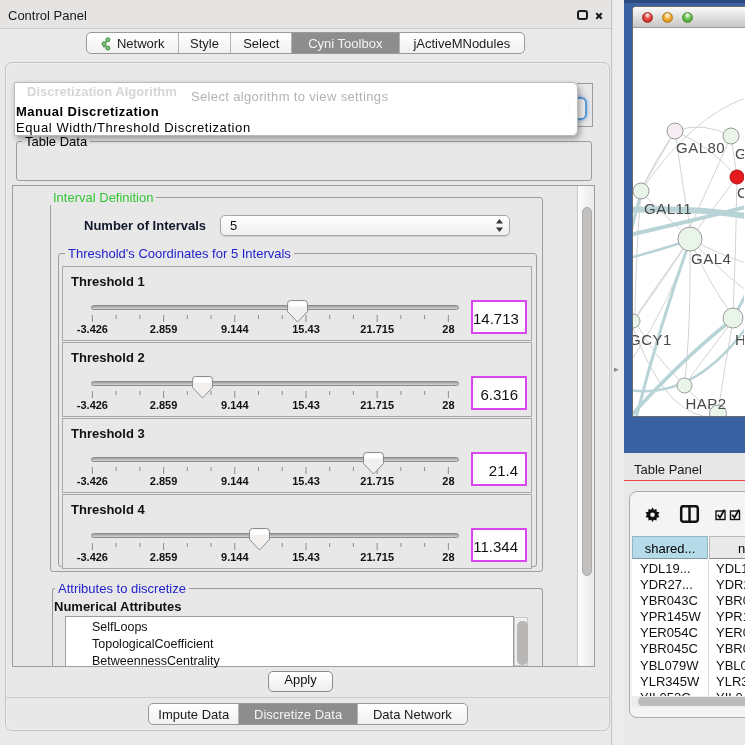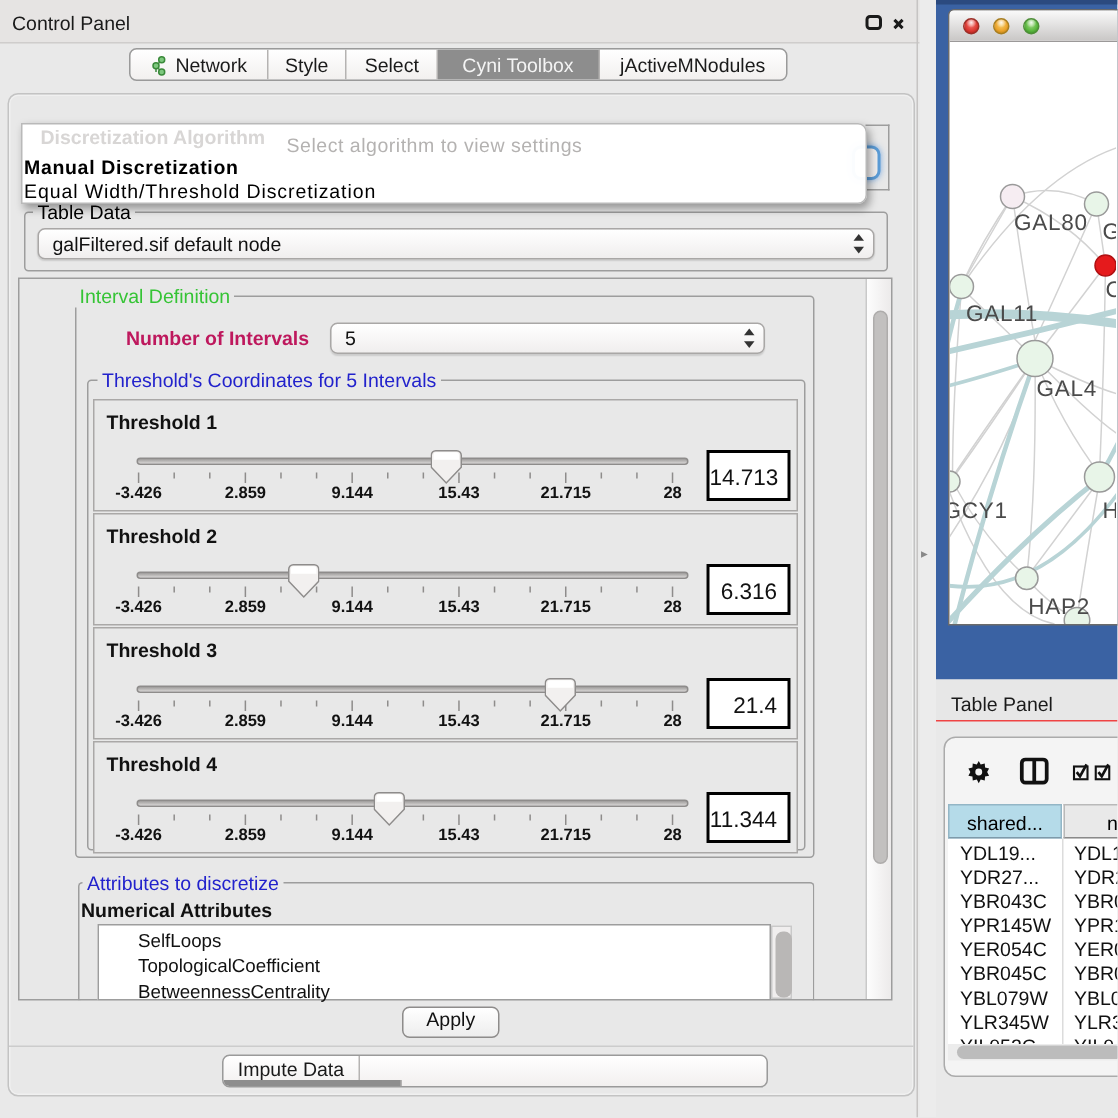--- a/index.html
+++ b/index.html
@@ -38,21 +38,21 @@
     box-shadow:0 1px 1px rgba(0,0,0,0.12); }
   .combo .txt { position:absolute; left:9px; top:2px; }
   .combo .arr { position:absolute; right:5px; top:1px; width:9px; height:17px; }
 
   .thr { position:absolute; left:62px; width:470px; height:75px;
     border:1px solid #aaa8a7; background:#e8e8e8; }
   .thr b { position:absolute; left:8px; top:7px; font-size:13px; color:#111; }
   .track { position:absolute; left:28px; top:38px; width:368px; height:5px;
     border-radius:3px; background:linear-gradient(#9e9c9b,#d8d6d5); border:1px solid #8e8c8b; }
   .vbox { position:absolute; left:408px; top:33px; width:56px; height:34px;
-    background:#fff; border:2px solid #000000; font-size:15px; color:#111;
+    background:#fff; border:2px solid #d946ef; font-size:15px; color:#111;
     text-align:right; padding:8px 7px 0 0; }
   .thumb { position:absolute; top:33px; width:21px; height:23px; }
   .ticklabels { position:absolute; left:0; top:56px; width:470px; height:14px;
     font-size:11px; font-weight:bold; color:#111; }
   .ticklabels span { position:absolute; transform:translateX(-50%); }
 
   .btn { position:absolute; background:linear-gradient(#ffffff,#ededed);
     border:1px solid #8e8c8b; border-radius:5px; font-size:13px; color:#111;
     text-align:center; }
 
@@ -103,37 +103,30 @@
     <div class="seg" style="width:61px;">Select</div>
     <div class="seg sel" style="width:108px;">Cyni Toolbox</div>
     <div class="seg" style="width:125px;">jActiveMNodules</div>
   </div>
 
   <div class="abs" id="outer"></div>
 
   <div class="group" style="left:16px; top:141px; width:576px; height:40px;">
     <div class="gtitle">Table Data</div>
   </div>
-  <div class="combo" style="left:25px; top:152px; width:558px; height:21px;">
-    <div class="txt">galFiltered.sif default node</div>
-    <svg class="arr" viewBox="0 0 9 17">
-        <path d="M4.5 2 L8 6.5 H1 Z" fill="#333"></path>
-        <path d="M4.5 15 L1 10.5 H8 Z" fill="#333"></path>
-      </svg>
-  </div>
 
   <div class="abs" style="left:12px; top:185px; width:583px; height:482px; border:1px solid #9d9d9d; background:#e8e8e8;"></div>
 
   <div class="abs" style="left:577px; top:186px; width:17px; height:480px; background:linear-gradient(90deg,#fdfdfd,#eceaea); border-left:1px solid #c9c9c9;"></div>
   <div class="abs" style="left:582px; top:207px; width:10px; height:369px; background:#c2c0bf; border-radius:5px; border:1px solid #aeacab;"></div>
 
   <div class="group" style="left:50px; top:197px; width:493px; height:375px;">
     <div class="gtitle" style="color:#35c435; left:-1px;">Interval Definition</div>
   </div>
-  <div class="abs" style="left:84px; top:218px; font-size:13px; font-weight:bold; color:#be185d;">Number of Intervals</div>
+  <div class="abs" style="left:84px; top:218px; font-size:13px; font-weight:bold; color:#0f172a;">Number of Intervals</div>
   <div class="combo" style="left:220px; top:215px; width:290px; height:21px;">
     <div class="txt">5</div>
     <svg class="arr" viewBox="0 0 9 17">
         <path d="M4.5 2 L8 6.5 H1 Z" fill="#333"></path>
         <path d="M4.5 15 L1 10.5 H8 Z" fill="#333"></path>
       </svg>
   </div>
 
   <div class="group" style="left:58px; top:253px; width:479px; height:314px;">
     <div class="gtitle" style="color:#2222cc; left:6px;">Threshold's Coordinates for 5 Intervals</div>
@@ -287,21 +280,21 @@
   </div>
   <div class="abs" style="left:54px; top:599px; font-size:13px; font-weight:bold; color:#111;">Numerical Attributes</div>
   <div class="abs" style="left:65px; top:616px; width:449px; height:51px; background:#fff; border:1px solid #9d9d9d;"></div>
   <div class="abs" style="left:66px; top:619px; font-size:12.5px; color:#111; line-height:17px; padding-left:26px;">SelfLoops<br>TopologicalCoefficient<br>BetweennessCentrality</div>
   <div class="abs" style="left:514px; top:617px; width:14px; height:49px; background:#f0eeee; border:1px solid #c9c9c9;"></div>
   <div class="abs" style="left:517px; top:621px; width:11px; height:44px; background:#b9b7b6; border-radius:5px;"></div>
 
   <div class="btn" style="left:268px; top:671px; width:65px; height:21px; padding-top:0;">Apply</div>
   <div class="abs" style="left:6px; top:697px; width:603px; height:1px; background:#cccccc;"></div>
 
-  <div class="abs tabbar" style="left:148px; top:703px; width:364px; height:22px;flex-direction:column;">
+  <div class="abs tabbar" style="left:148px; top:703px; width:320px; height:22px;">
     <div class="seg" style="width:91px;">Impute Data</div>
     <div class="seg sel" style="width:119px;">Discretize Data</div>
     <div class="seg" style="width:110px;">Data Network</div>
   </div>
 
   <div class="abs" id="popup">
     <div class="ghost">Discretization Algorithm</div>
     <div class="hint">Select algorithm to view settings</div>
     <div class="row1">Manual Discretization</div>
     <div class="row2">Equal Width/Threshold Discretization</div>

